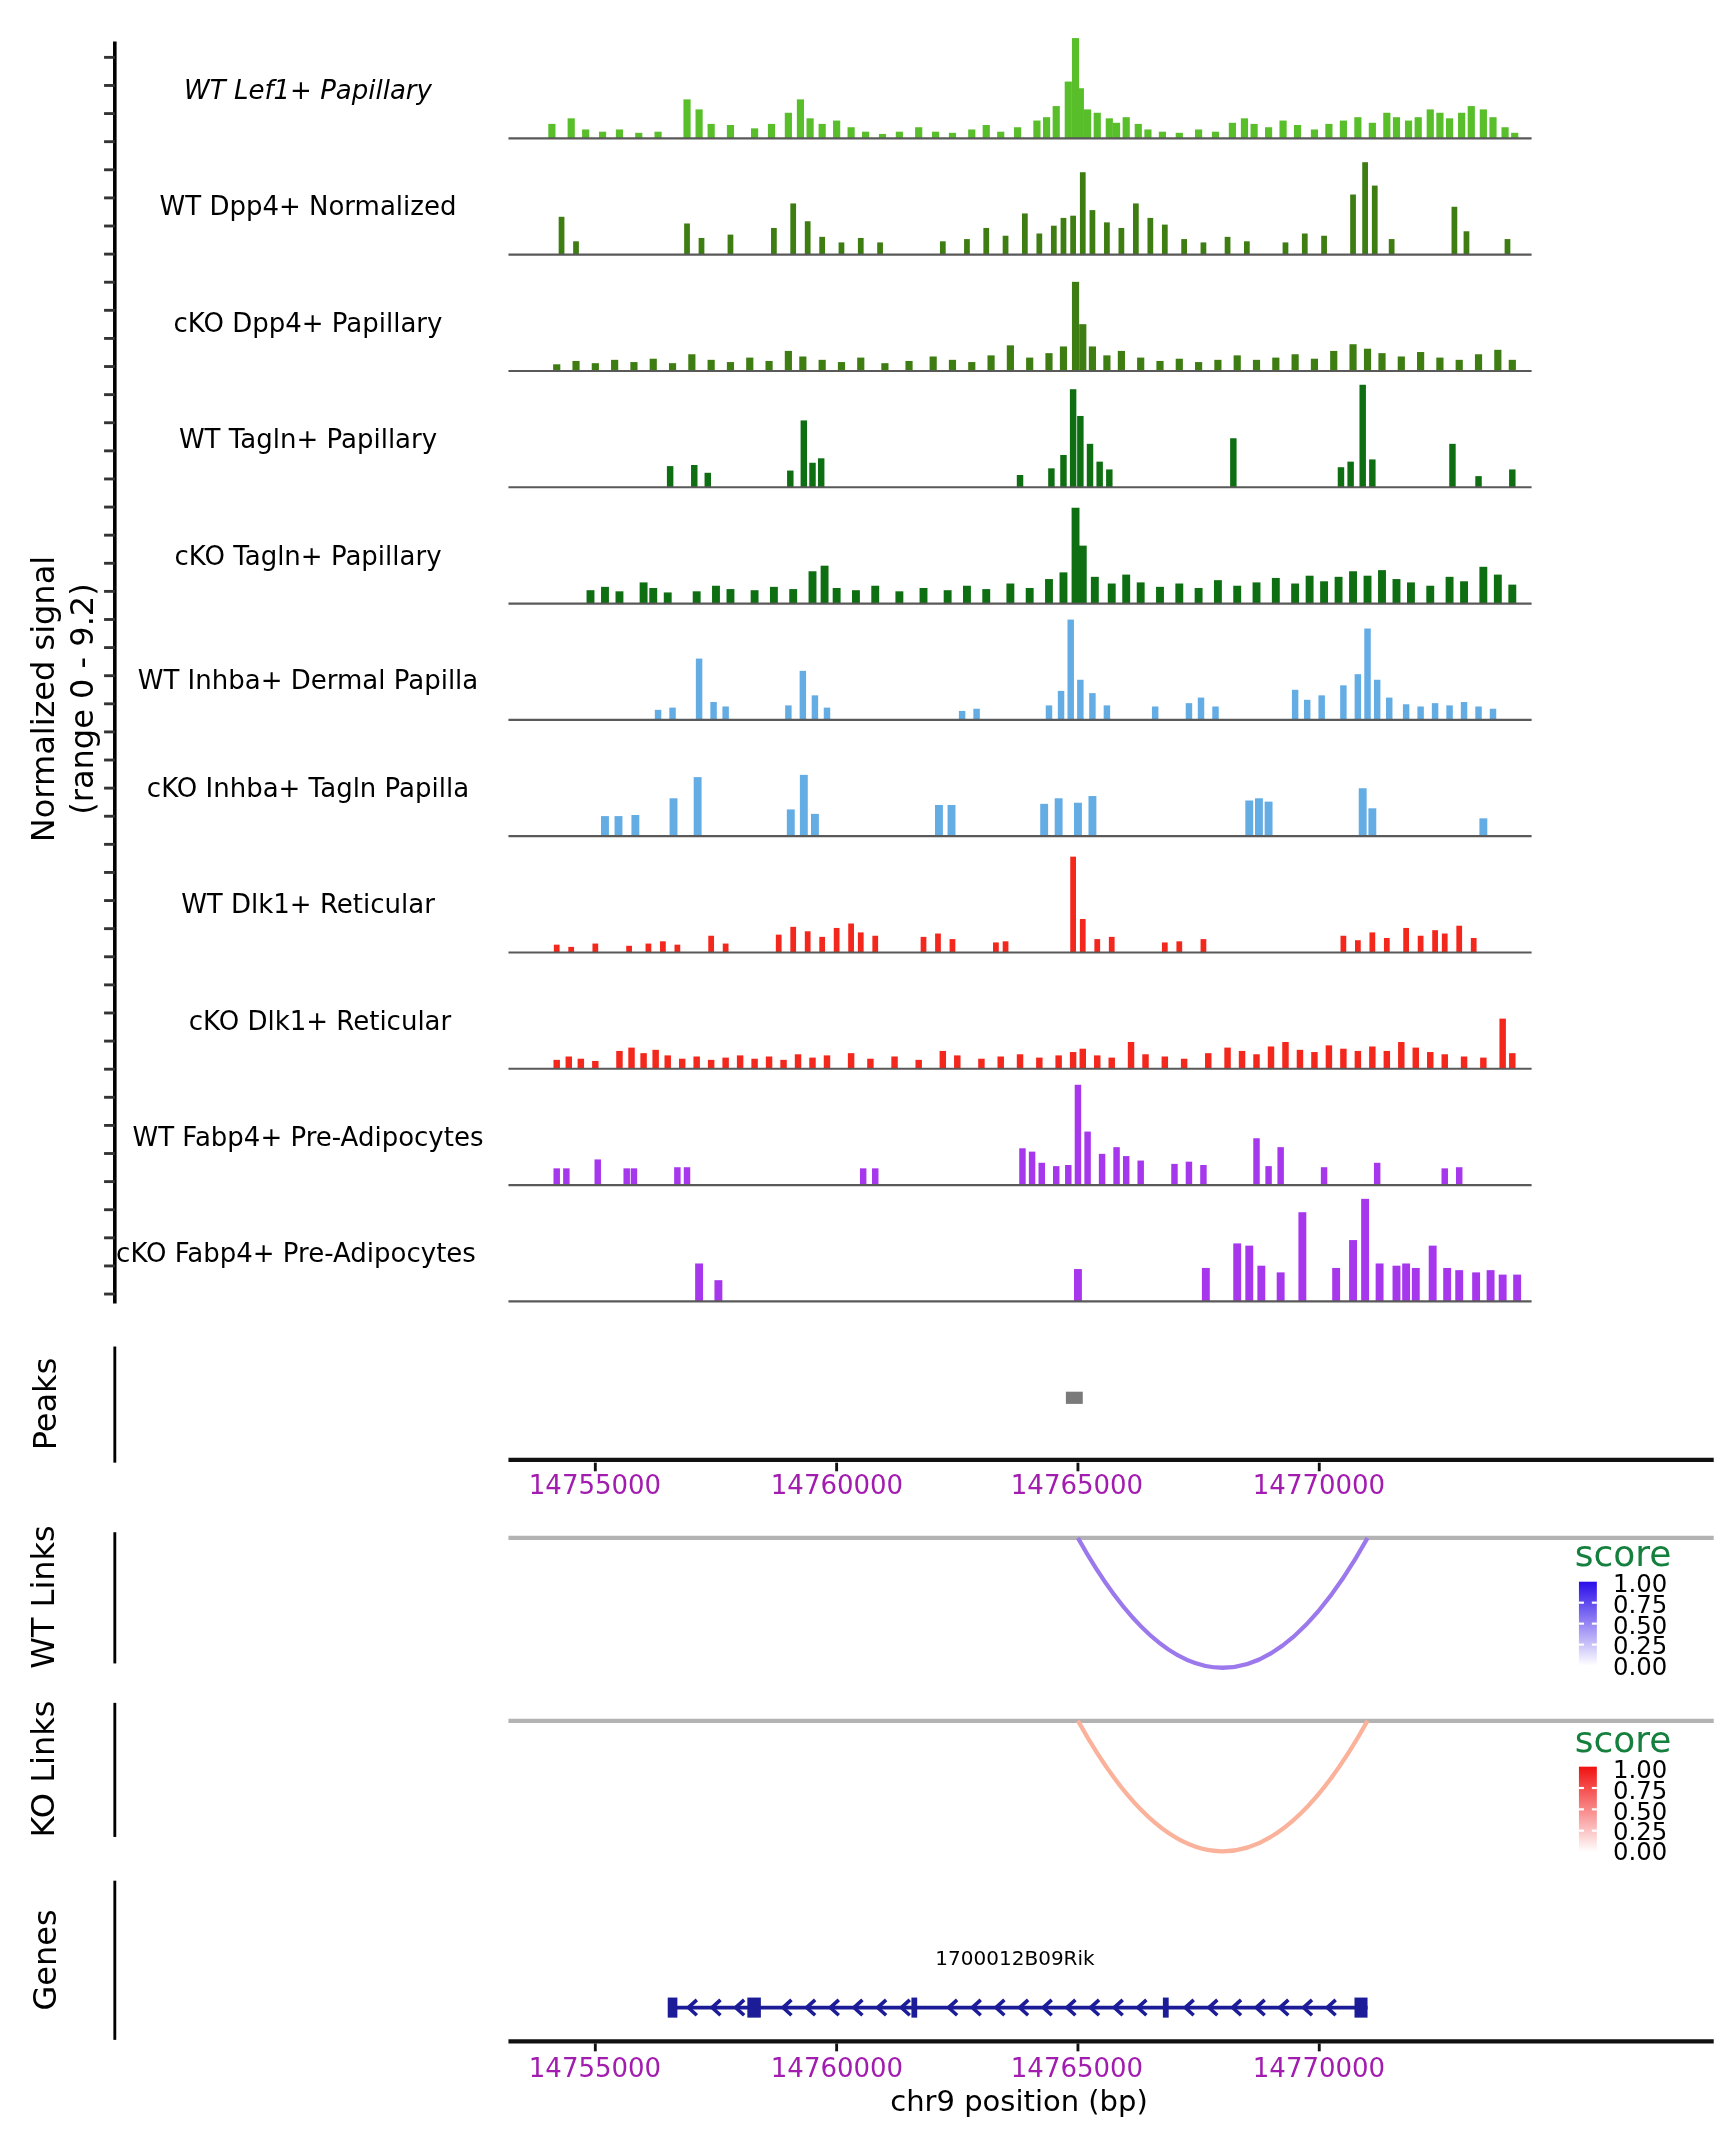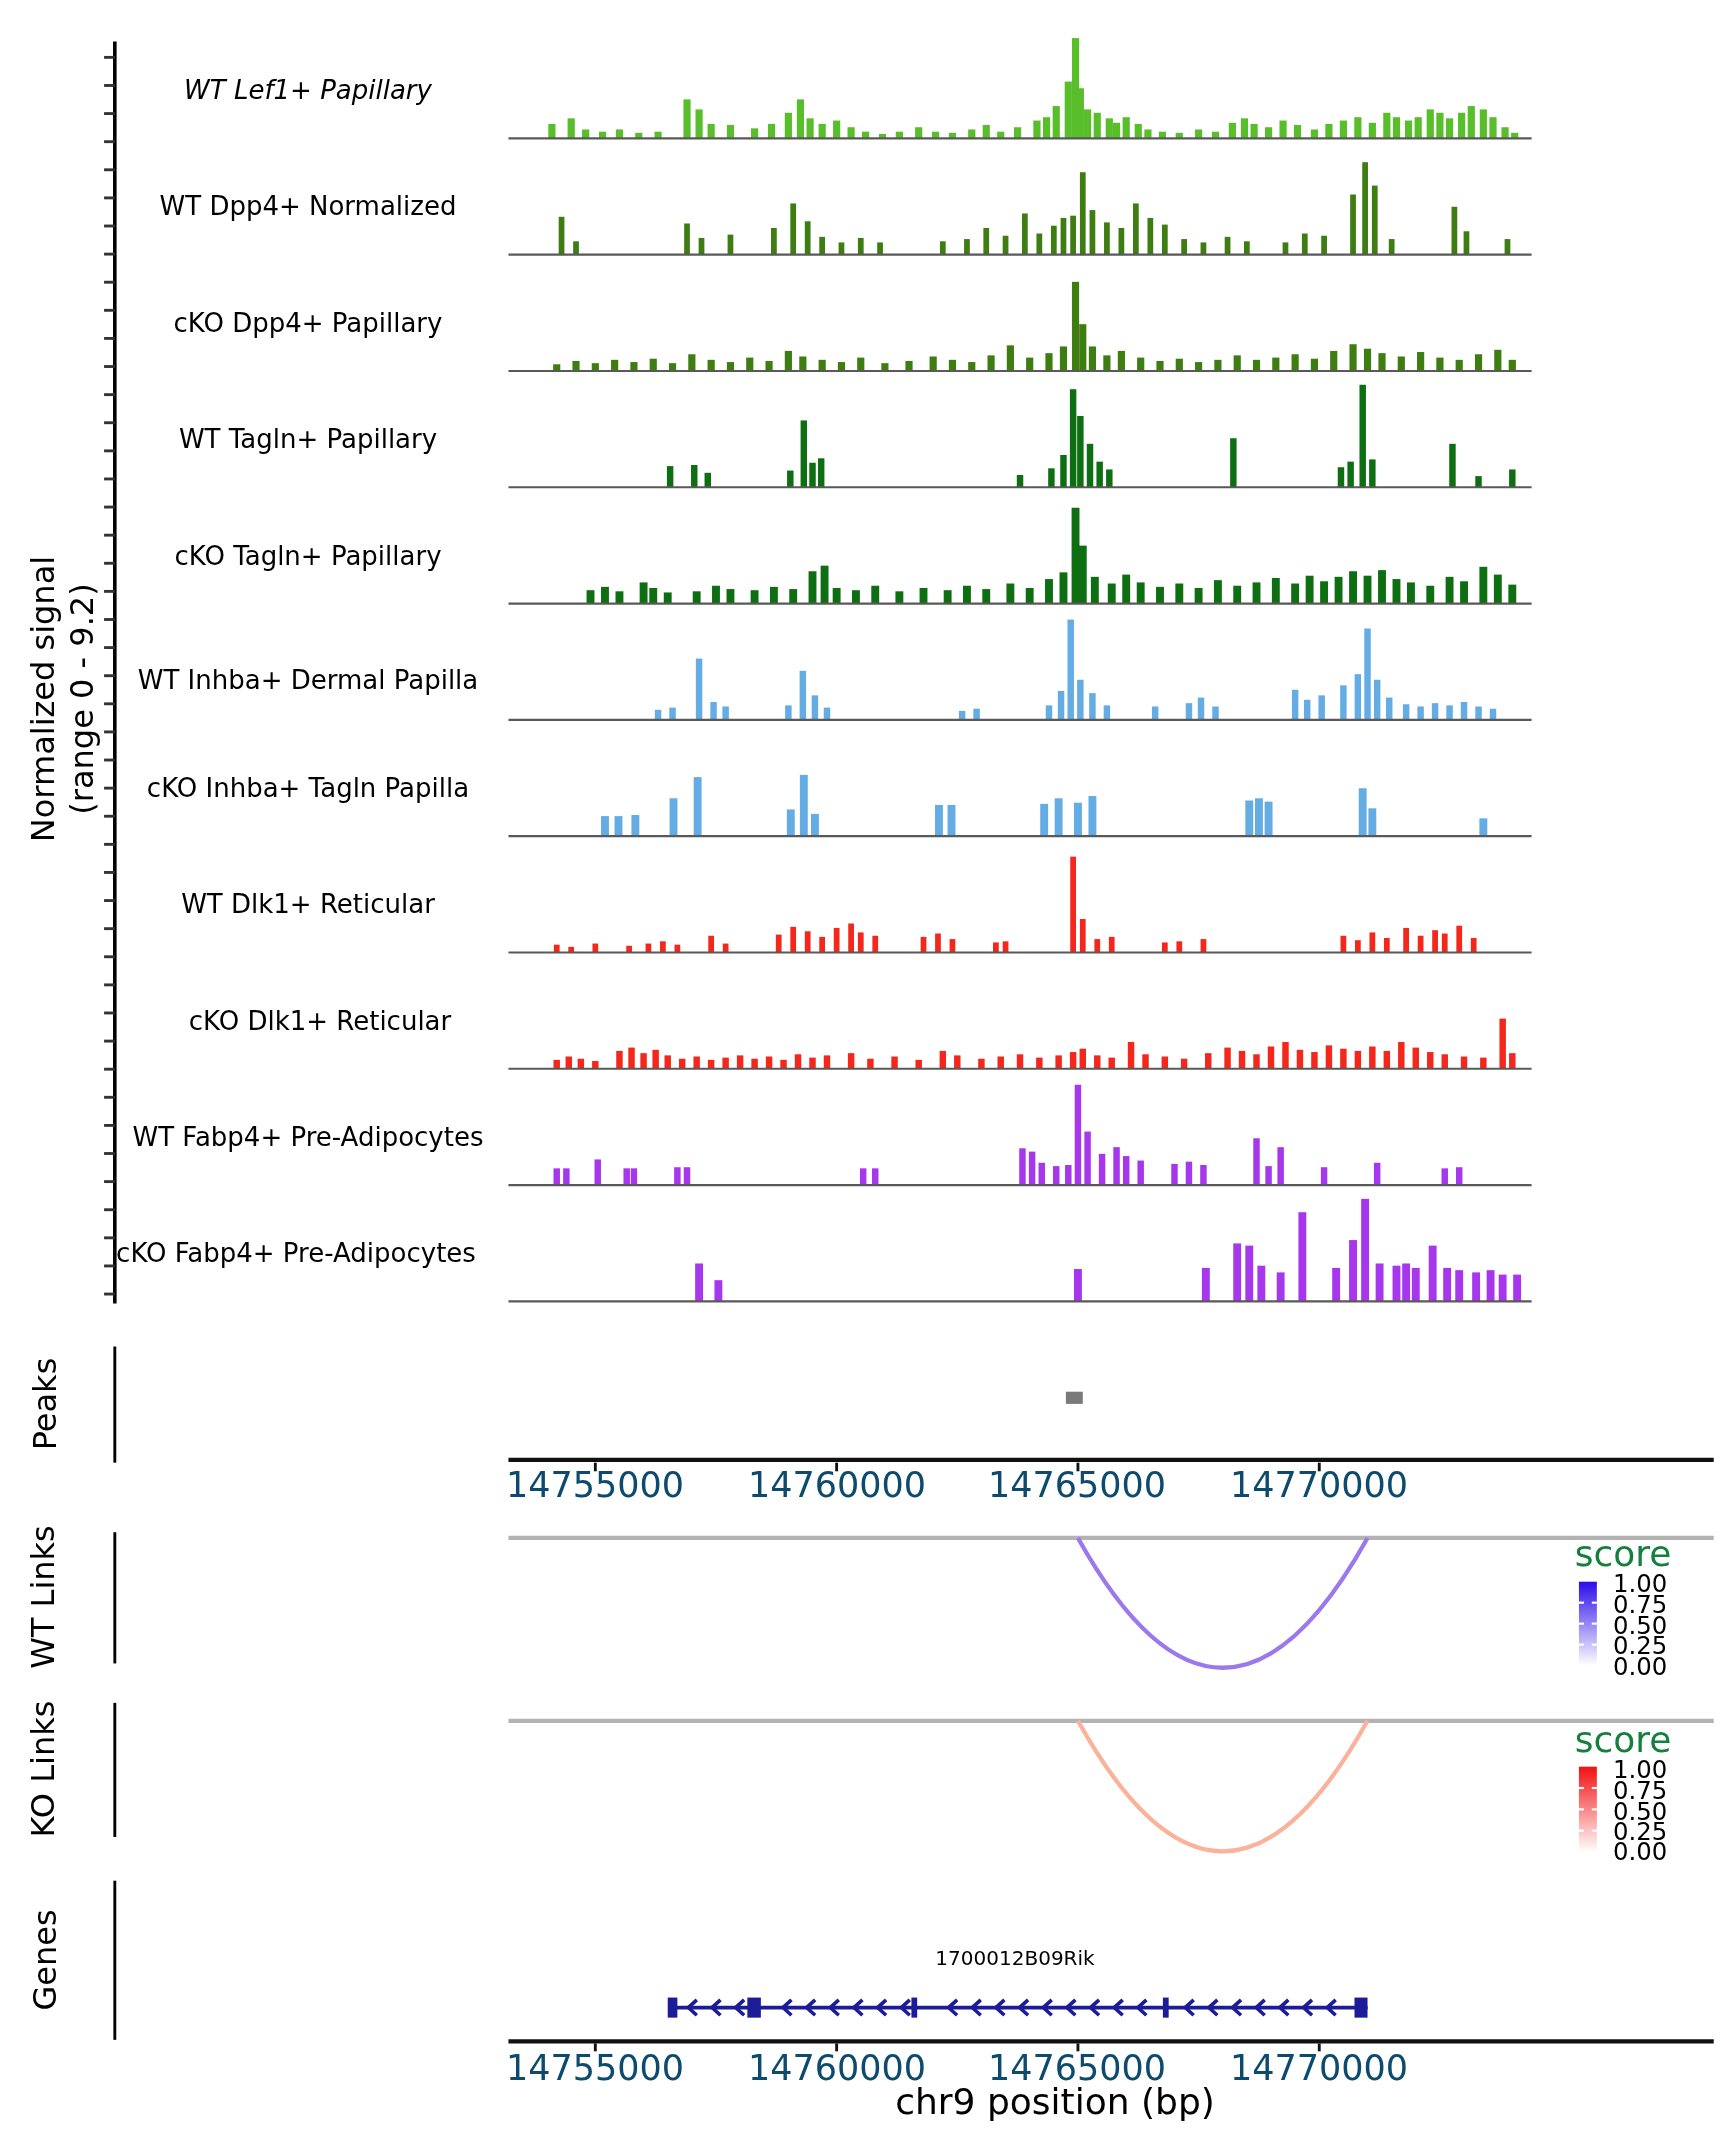--- a/index.html
+++ b/index.html
@@ -4,22 +4,22 @@
 <style>
   html,body{margin:0;padding:0;background:#fff;}
   #page{position:relative;width:1721px;height:2151px;background:#fff;
         font-family:"DejaVu Sans","Liberation Sans",sans-serif;overflow:hidden;}
   #fig{position:absolute;left:0;top:0;}
   .lbl{position:absolute;color:#000;white-space:nowrap;}
   .track-label{font-size:26px;line-height:30px;transform:translate(-50%,-50%);}
   .section-label{font-size:32px;line-height:36px;transform:translate(-50%,-50%) rotate(-90deg);}
   .ylab{position:absolute;transform:translate(-50%,-50%) rotate(-90deg);text-align:center;
         font-size:32px;line-height:39px;color:#000;white-space:nowrap;}
-  .tick-label{font-size:35px;line-height:30px;color:#0c4a6e;transform:translate(-50%,-50%);}
-  .axis-title{font-size:36px;line-height:37px;color:#000;transform:translate(-50%,-50%);margin-left:36px;}
+  .tick-label{font-size:26px;line-height:30px;color:#a21caf;transform:translate(-50%,-50%);}
+  .axis-title{font-size:29px;line-height:37px;color:#000;transform:translate(-50%,-50%);}
   .gene-label{font-size:20px;line-height:24.4px;color:#000;transform:translate(-50%,-50%);}
   .legend-title{font-size:36px;line-height:36px;color:#15803d;transform:translate(-50%,-50%);}
   .legend-num{font-size:24.4px;line-height:29px;color:#000;}
 </style>
 </head>
 <body>
 
 <div id="page">
   <svg id="fig" width="1721" height="2151" viewBox="0 0 2400 3000">
       <defs>

